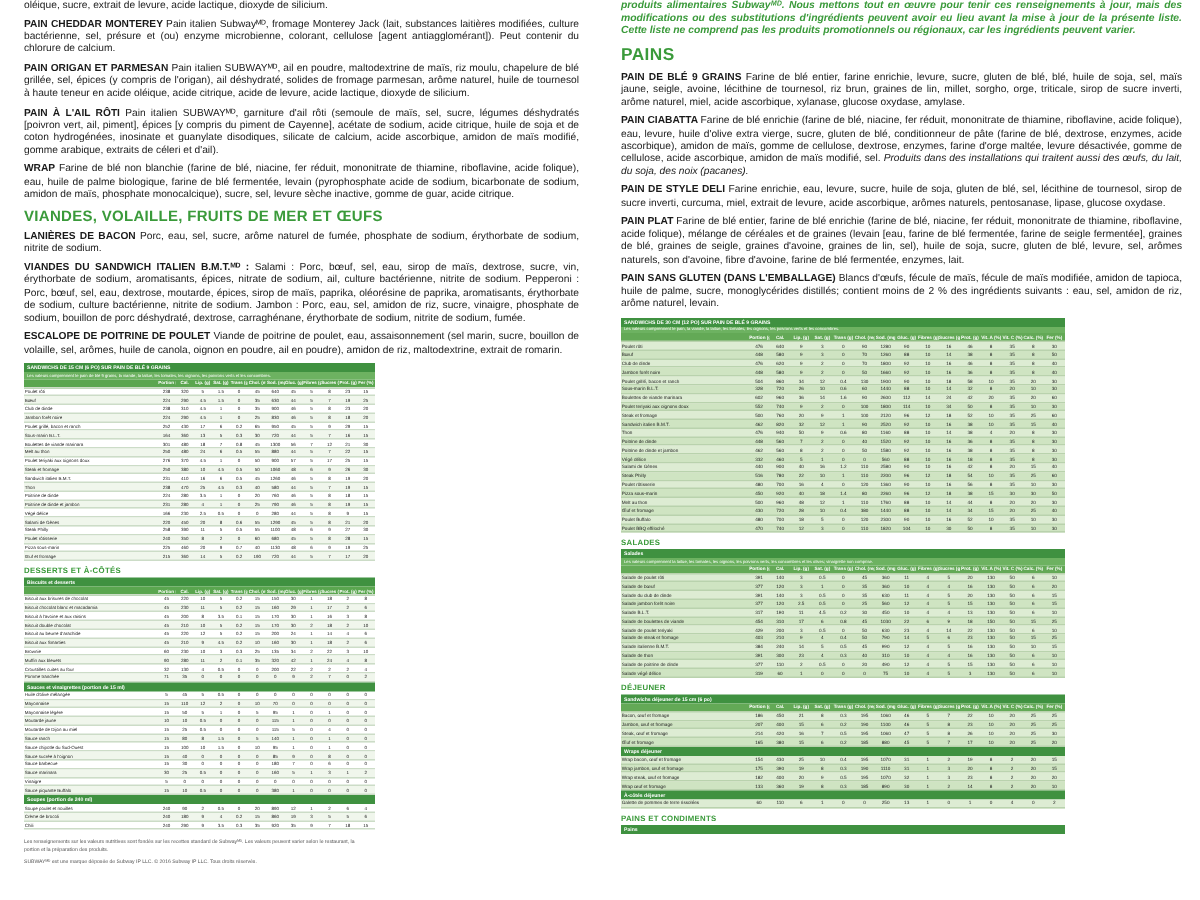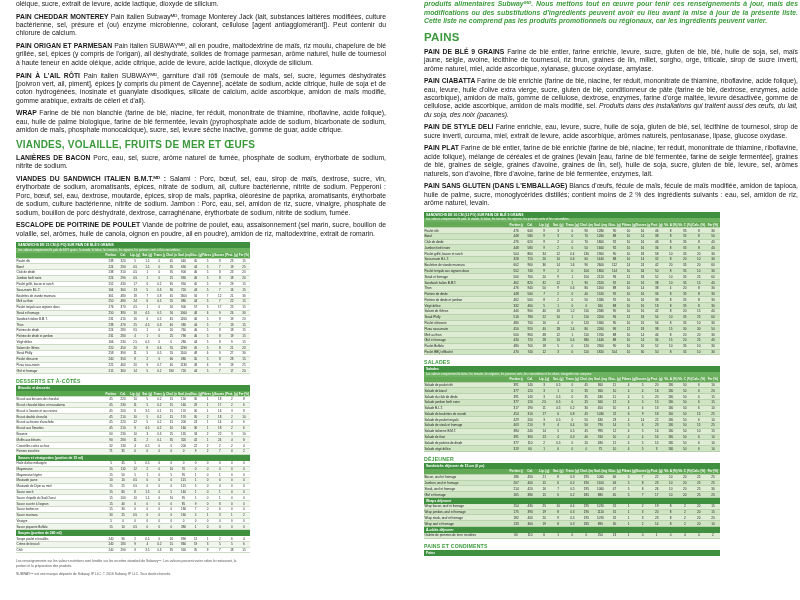--- a/index.html
+++ b/index.html
@@ -3,21 +3,21 @@
 <meta charset="utf-8">
 <style>
   html,body{margin:0;padding:0;}
   body{
     width:800px;height:600px;position:relative;overflow:hidden;
     background:#ffffff;color:#1a1a1a;
     font-family:"Liberation Sans","DejaVu Sans",sans-serif;
   }
   .col{position:absolute;top:0;}
   .col-left{left:16px;width:370px;}
-  .col-right{left:424px;width:374px;}
+  .col-right{left:414px;width:374px;}
 
   .para{font-size:6.8px;line-height:1.24;margin:0 0 4.2px;text-align:justify;}
   .para b{text-transform:uppercase;}
   .para i{font-style:italic;}
   .continuation{font-size:6.8px;line-height:1.24;margin:0 0 4.2px;text-align:justify;}
 
   .green-head{color:#3a9a3a;font-weight:bold;margin:3px 0 4px;}
   h2.green-head{font-size:10px;letter-spacing:.2px;}
   h1.green-head{font-size:11.5px;letter-spacing:.3px;margin:2px 0 5px;}
 

